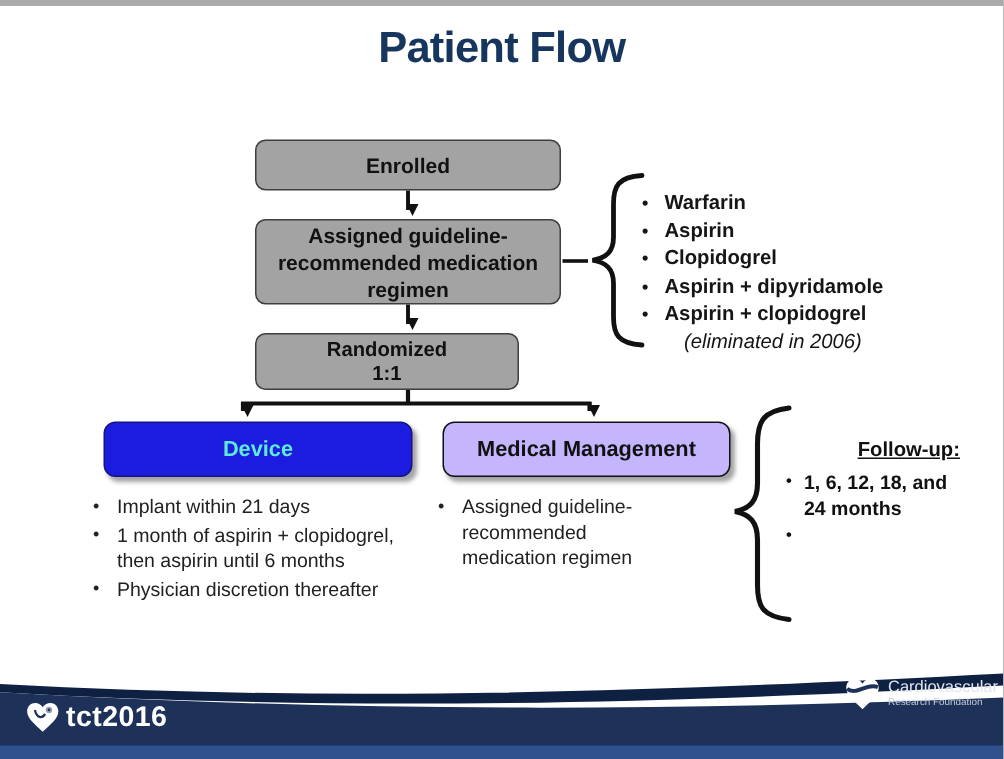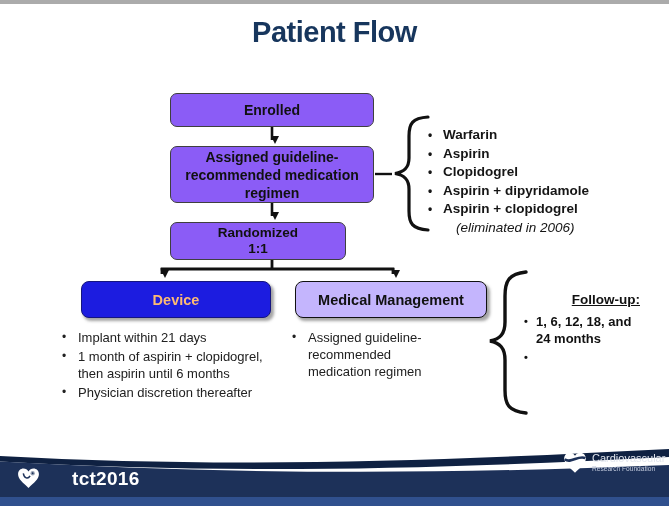--- a/index.html
+++ b/index.html
@@ -7,52 +7,52 @@
     position:relative;width:669px;height:506px;background:#ffffff;overflow:hidden;
     font-family:"Liberation Sans",sans-serif;margin:0 auto;
   }
   .topbar{position:absolute;left:0;top:0;width:669px;height:4px;background:#ababab;}
   .title{
     position:absolute;left:0;top:16px;width:669px;text-align:center;
     font-size:29px;font-weight:bold;color:#17365d;letter-spacing:-0.5px;
   }
   .fbox{
     position:absolute;box-sizing:border-box;border:1.6px solid #3f3f3f;border-radius:7px;
-    background:#8b5cf6;display:flex;align-items:center;justify-content:center;text-align:center;
+    background:#a3a3a3;display:flex;align-items:center;justify-content:center;text-align:center;
     font-weight:bold;color:#111;font-size:14px;line-height:18px;
   }
   .box-enrolled{left:170px;top:93px;width:204px;height:34px;}
   .box-assigned{left:170px;top:146px;width:204px;height:57px;padding:0 6px;}
   .box-randomized{left:170px;top:222px;width:176px;height:38px;font-size:13.5px;line-height:16px;}
   .cbox{
     position:absolute;box-sizing:border-box;border-radius:8px;display:flex;align-items:center;
     justify-content:center;font-weight:bold;font-size:14.5px;
     box-shadow:2.5px 3px 3px rgba(90,90,90,0.55);
   }
-  .box-device{left:69px;top:281px;width:190px;height:37px;background:#1c1ce0;border:1.6px solid #15157e;color:#fdba74;margin-left:12px;}
+  .box-device{left:69px;top:281px;width:206px;height:37px;background:#1c1ce0;border:1.6px solid #15157e;color:#5eead4;}
   .box-medical{left:295px;top:281px;width:192px;height:37px;background:#c4b5fd;border:1.8px solid #111111;color:#111111;}
   svg.overlay{position:absolute;left:0;top:0;pointer-events:none;}
   .blist{position:absolute;color:#212121;font-size:13px;line-height:17px;}
   .blist .li{display:flex;margin-bottom:2px;}
   .blist .dot{width:16px;flex:0 0 16px;font-size:12px;}
   .meds{position:absolute;left:428px;top:126px;font-weight:bold;font-size:13.5px;line-height:18.5px;color:#151515;}
   .meds .li{display:flex;}
   .meds .dot{width:15px;flex:0 0 15px;font-size:12px;}
   .meds .note{font-style:italic;font-weight:normal;padding-left:28px;font-size:13.5px;}
   .dev-list{left:62px;top:329px;width:212px;}
   .dev-list .txt{width:190px;}
   .med-list{left:292px;top:329px;width:170px;}
   .med-list .txt{width:145px;}
   .followup{position:absolute;left:524px;top:292px;width:116px;color:#111;}
   .followup .head{font-weight:bold;font-size:13.5px;text-decoration:underline;text-align:right;margin-bottom:6px;}
   .followup .li{display:flex;font-weight:bold;font-size:13px;line-height:17px;margin-bottom:2px;}
   .followup .dot{width:12px;flex:0 0 12px;font-size:11px;}
   .followup .txt{width:104px;}
   .footer{position:absolute;left:0;top:448px;width:669px;height:58px;}
-  .tctlogo{position:absolute;left:16px;top:466px;display:flex;align-items:center;color:#ffffff;gap:28px;}
+  .tctlogo{position:absolute;left:16px;top:466px;display:flex;align-items:center;color:#ffffff;}
   .tctlogo .word{font-size:19px;font-weight:bold;letter-spacing:0.3px;margin-left:3px;}
   .crflogo{position:absolute;left:562px;top:450px;display:flex;align-items:center;}
   .crflogo .lines{margin-left:4px;line-height:1;}
   .crf1{font-size:11px;color:#e3e7ef;}
   .crf2{font-size:6.6px;color:#c3cbdd;margin-top:2px;}
 </style>
 </head>
 <body>
 
 <div class="slide">

